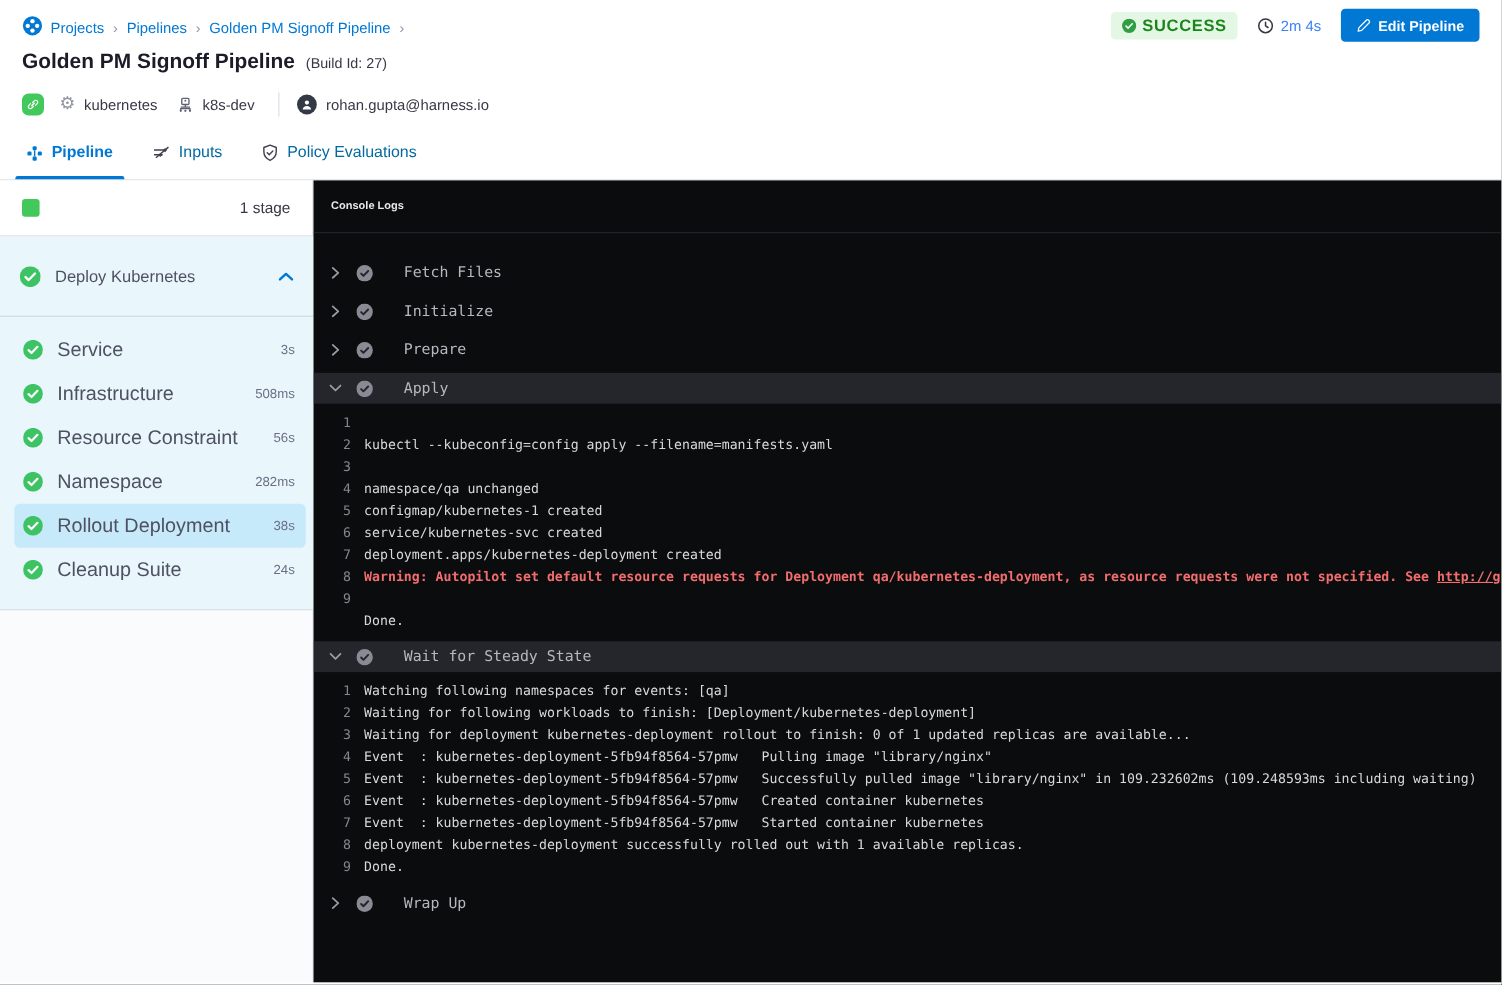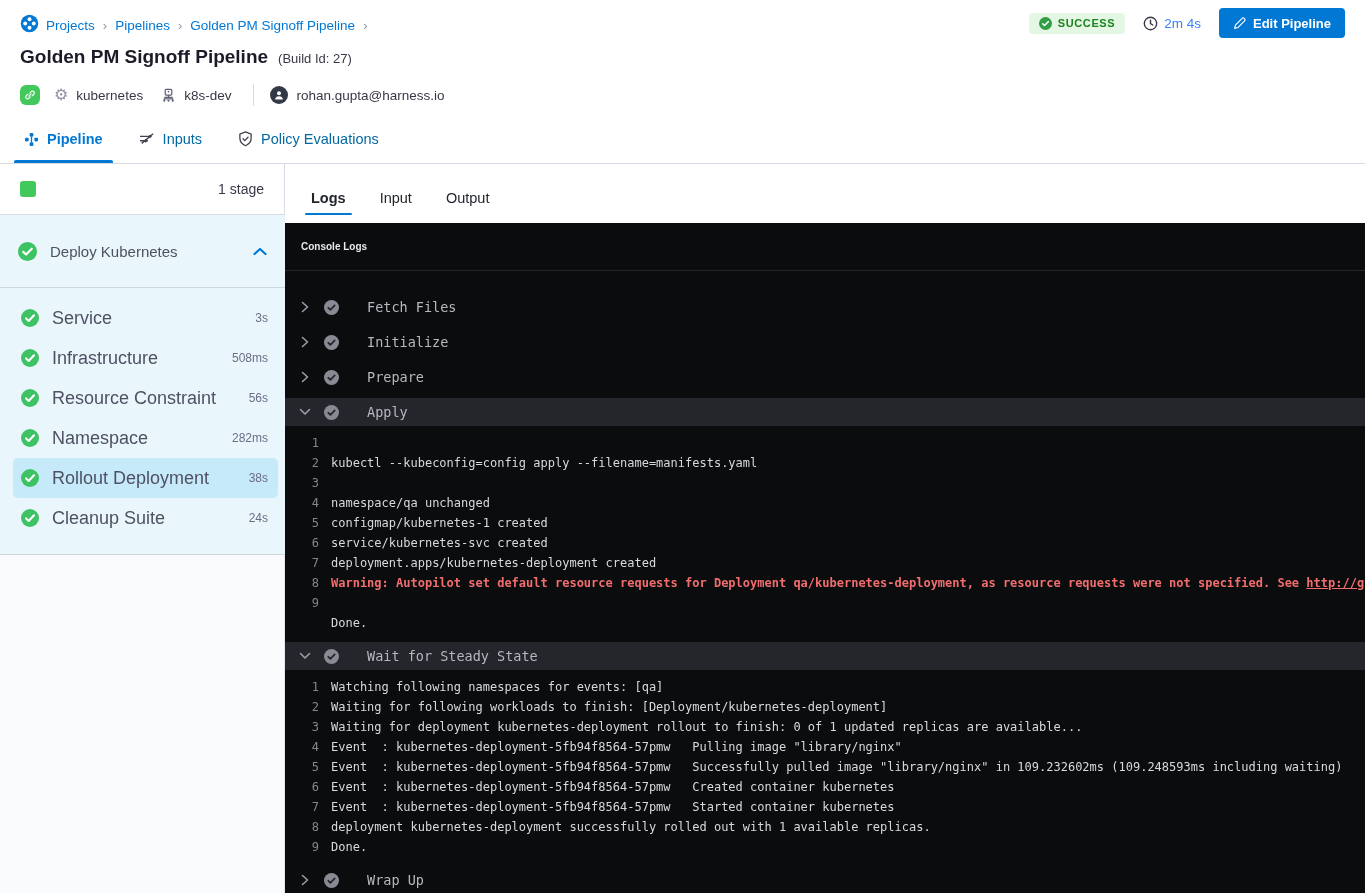--- a/index.html
+++ b/index.html
@@ -6,21 +6,21 @@
   html,body { width:1365px; height:895px; overflow:hidden; background:#fff;
     font-family:"Liberation Sans", sans-serif; }
   .hdr { padding:12px 20px 0 20px; background:#fff; }
   .bc-row { display:flex; align-items:center; height:22px; }
   .bc-left { display:flex; align-items:flex-end; gap:7px; flex:1; }
   .bc-link { color:#0278d5; font-size:13.5px; cursor:pointer; }
   .bc-sep { color:#9293ab; font-size:13px; padding:0 1px; }
   .bc-right { display:flex; align-items:center; gap:18px; }
   .badge { display:flex; align-items:center; gap:6px; background:#e4f7e4; border-radius:4px;
     padding:4px 10px; }
-  .badge span { color:#1b841d; font-size:11px; font-weight:bold; letter-spacing:.6px; }
+  .badge span { color:#1b841d; font-size:15px; font-weight:bold; letter-spacing:.6px; }
   .dur { display:flex; align-items:center; gap:6px; color:#3b82f6; font-size:13.5px; }
   .btn-primary { display:flex; align-items:center; gap:7px; background:#0278d5; color:#fff;
     font-size:13px; font-weight:bold; border:none; border-radius:4px; height:30px; padding:0 14px; cursor:pointer; }
   .title-row { display:flex; align-items:baseline; gap:10px; margin-top:12px; }
   .pg-title { font-size:19px; font-weight:bold; color:#1c1c28; }
   .build-id { font-size:13px; color:#383946; }
   .meta-row { display:flex; align-items:center; margin-top:14px; height:26px; }
   .meta-item { display:flex; align-items:center; gap:8px; color:#383946; font-size:13.5px; margin-right:18px; }
   .meta-div { width:1px; height:22px; background:#d9dae5; margin:0 16px 0 4px; }
   .icon-cd { width:20px; height:20px; border-radius:6px; background:#42c85b; display:flex;
@@ -290,25 +290,20 @@
             </span>
             <span class="step-name">Cleanup Suite</span>
             <span class="step-dur">24s</span>
           </div>
         </div>
     </div>
     <div class="sb-fill"></div>
   </div>
 
   <div class="main">
-    <div class="log-tabs">
-      <div class="log-tab active">Logs</div>
-      <div class="log-tab">Input</div>
-      <div class="log-tab">Output</div>
-    </div>
     <div class="console">
       <div class="console-head">
         <span class="console-title">Console Logs</span>
       </div>
       <div class="console-body" id="console-body">
           <div class="sec-head">
             <span class="sec-chev">
               <svg width="10" height="12" viewBox="0 0 8 12">
                 <path d="M1.5 1.5L6.5 6l-5 4.5" stroke="#9a9da6" stroke-width="1.6" fill="none" stroke-linecap="round" stroke-linejoin="round"></path>
               </svg>

